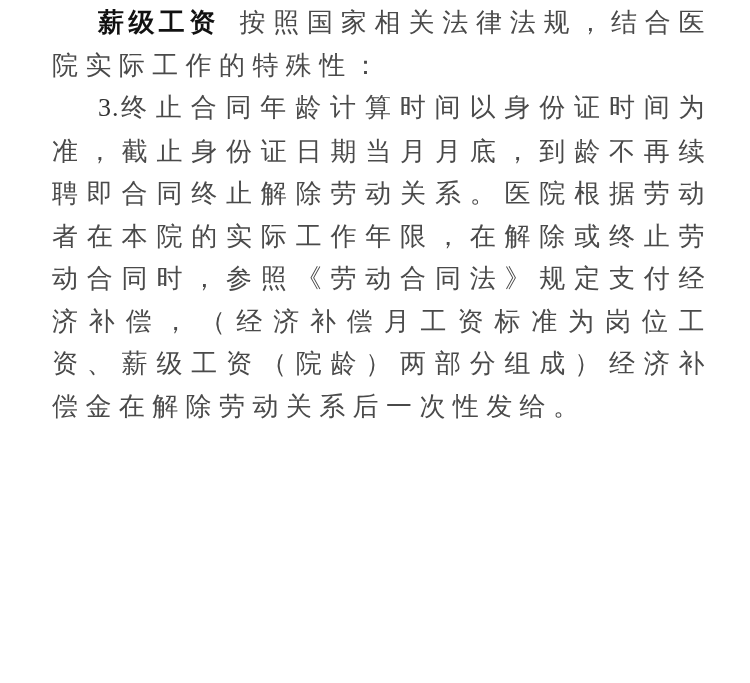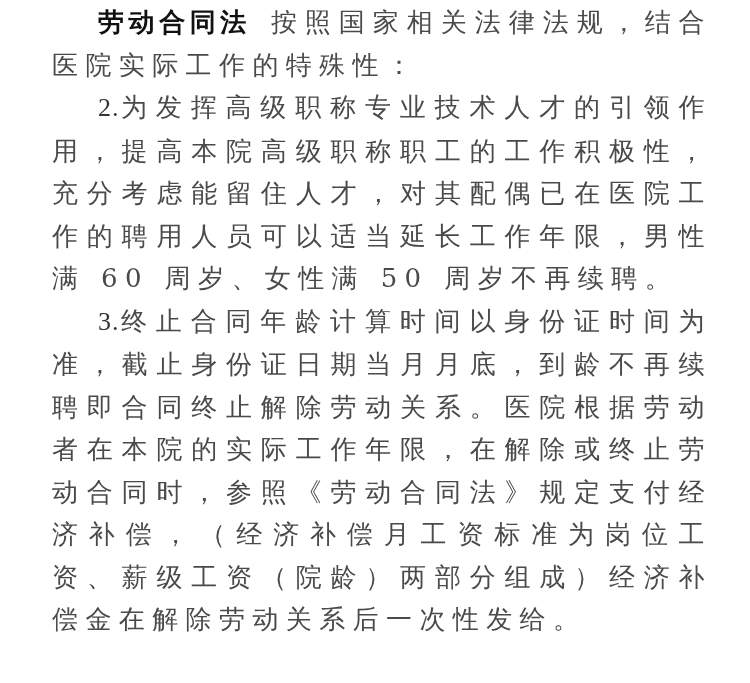--- a/index.html
+++ b/index.html
@@ -43,19 +43,18 @@
     .num {
       font-family: "Liberation Serif", "DejaVu Serif", serif;
       letter-spacing: 1px;
       color: #333333;
     }
   </style>
 </head>
 <body>
 
 <div class="page">
-  <p class="para first"><span class="article-label">劳动合同法</span><span>按照国家相关法律法规，结合医院实际工作的特殊性：</span></p>
+  <p class="para first"><span class="article-label">薪级工资</span><span>按照国家相关法律法规，结合医院实际工作的特殊性：</span></p>
 
 
-  <p class="para"><span class="num">2.</span><span>为发挥高级职称专业技术人才的引领作用，提高本院高级职称职工的工作积极性，充分考虑能留住人才，对其配偶已在医院工作的聘用人员可以适当延长工作年限，男性满 60 周岁、女性满 50 周岁不再续聘。</span></p>
 
   <p class="para"><span class="num">3.</span><span>终止合同年龄计算时间以身份证时间为准，截止身份证日期当月月底，到龄不再续聘即合同终止解除劳动关系。医院根据劳动者在本院的实际工作年限，在解除或终止劳动合同时，参照《劳动合同法》规定支付经济补偿，（经济补偿月工资标准为岗位工资、薪级工资（院龄）两部分组成）经济补偿金在解除劳动关系后一次性发给。</span></p>
 </div>
 
 </body></html>

